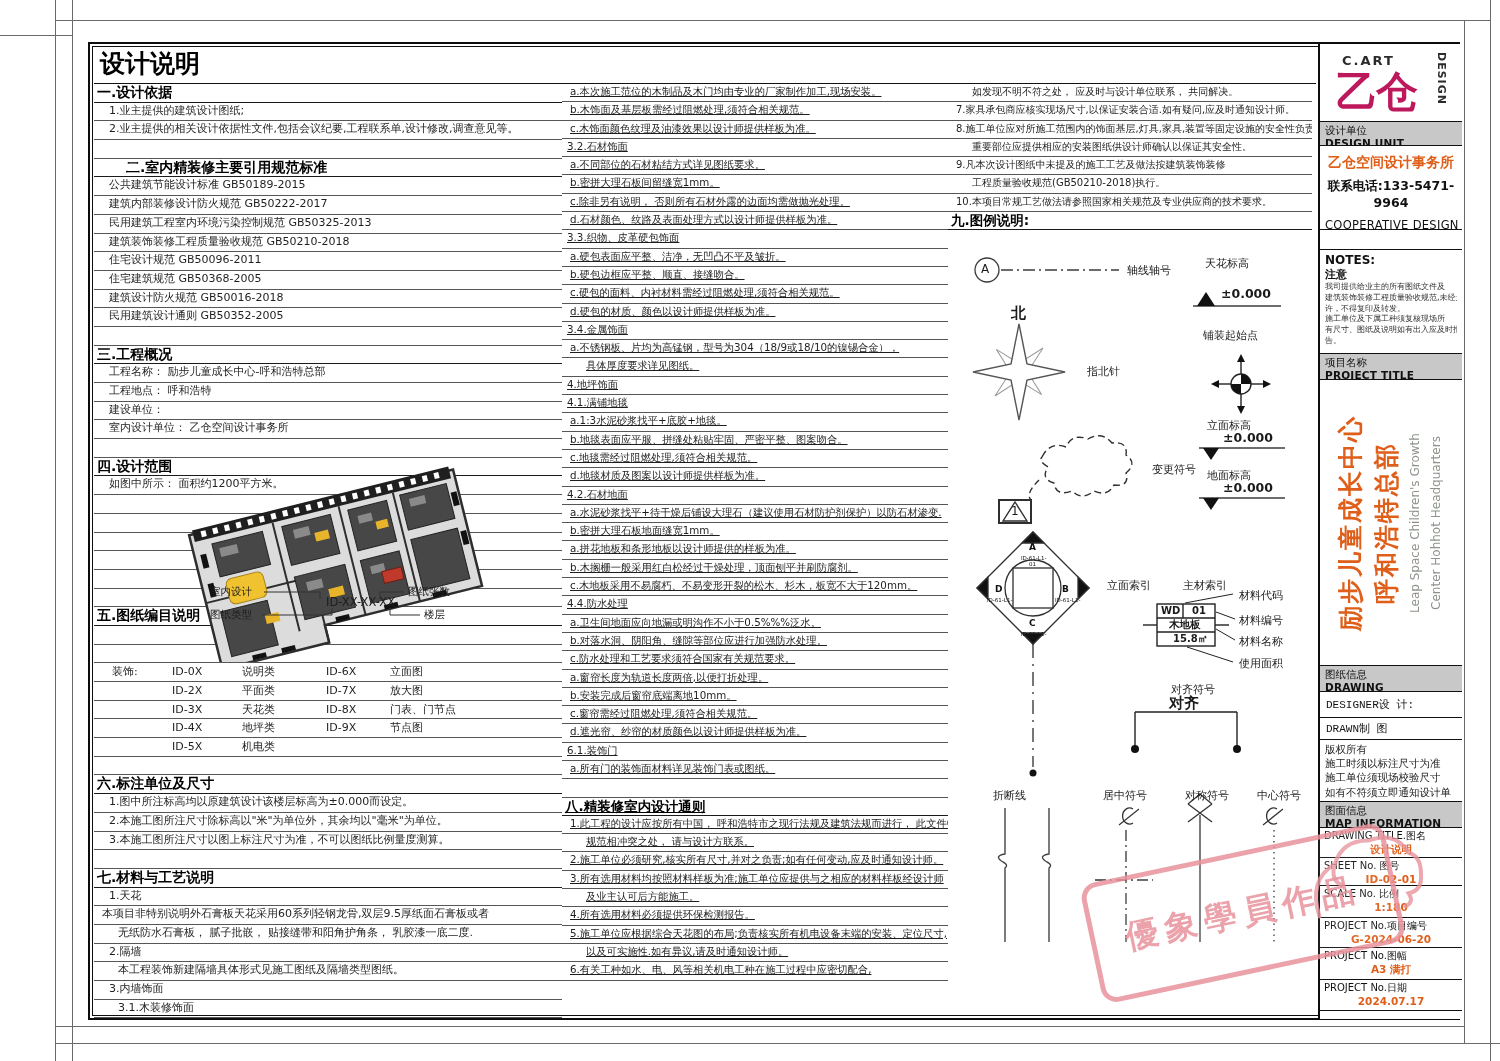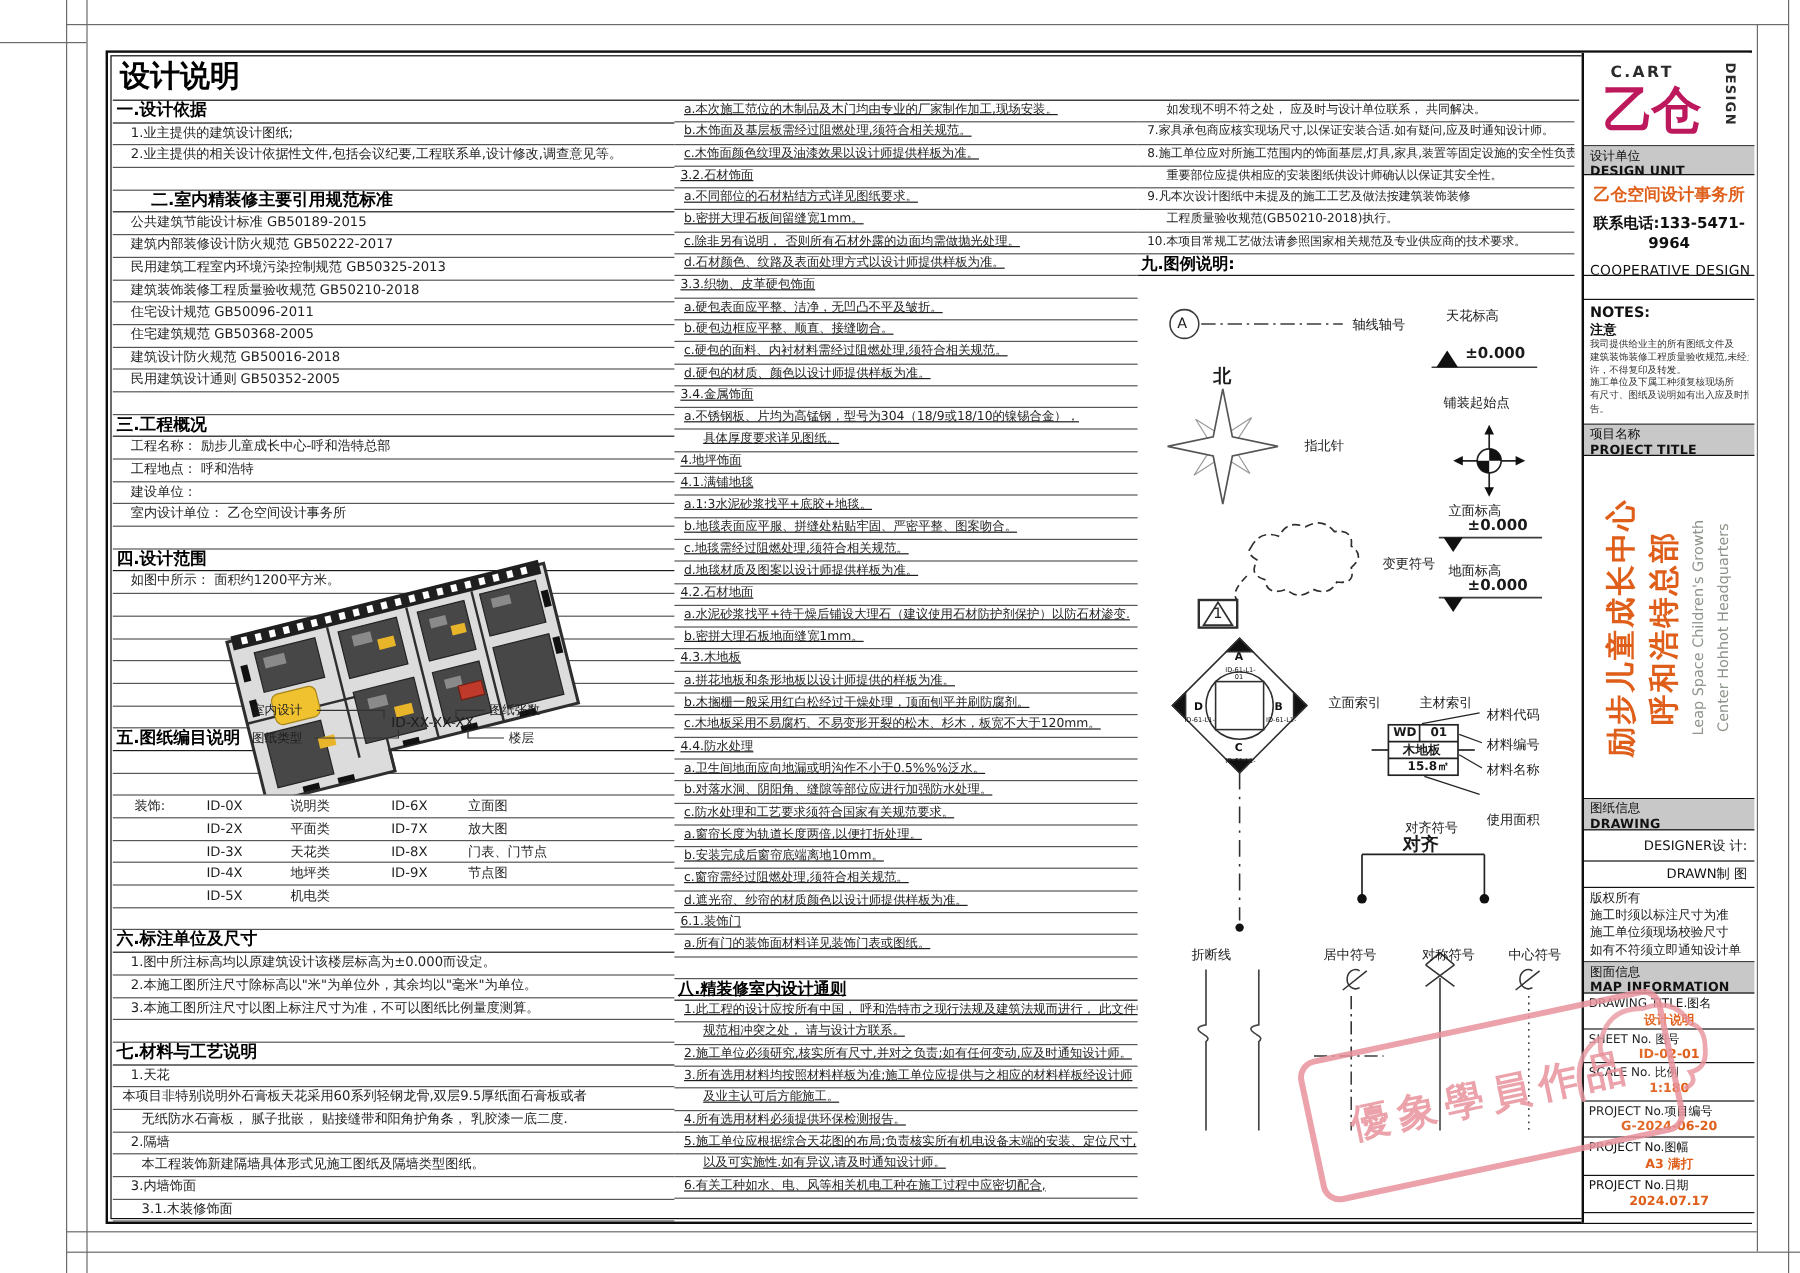--- a/index.html
+++ b/index.html
@@ -54,21 +54,21 @@
   .notes{padding:3px 5px;font-size:11px;color:#111;}
   .notes .nen{font-size:12px;font-weight:600;}
   .notes .nzh{font-weight:700;font-size:11px;}
   .notes .nln{font-size:8px;color:#333;line-height:1.35;white-space:nowrap;overflow:hidden;}
   
   #projArea{height:286px;position:relative;}
   #projRot{position:absolute;left:-73px;top:73px;width:286px;height:140px;transform:rotate(-90deg);
      display:flex;align-items:center;justify-content:center;gap:6px;flex-direction:column;}
   #projRot .zh{font-size:25px;font-weight:800;color:#df5f1a;letter-spacing:2px;line-height:1.2;white-space:nowrap;}
   #projRot .en{font-size:12px;color:#8e948b;line-height:1.25;white-space:nowrap;}
-  .kvrow{display:flex;justify-content:flex-end;align-items:center;padding:0 6px;font-size:11px;color:#111;}
+  .kvrow{display:flex;justify-content:flex-start;align-items:center;padding:0 6px;font-size:11px;color:#111;font-family:Liberation Mono, monospace;}
   .copyr{padding:2px 5px;font-size:10.5px;color:#222;line-height:1.35;}
   .mfield{box-sizing:border-box;border-bottom:1.5px solid #111;padding:1px 4px;}
   .mfield .ml{font-size:10px;color:#111;}
   .mfield .mv{font-size:10.5px;color:#df5f1a;text-align:center;font-weight:600;}
   
   #stamp{position:absolute;left:1088px;top:852px;width:300px;height:112px;border:5px solid #e8929c;border-radius:16px;
      transform:rotate(-12deg);display:flex;align-items:center;justify-content:center;z-index:50;opacity:.85;background:rgba(255,255,255,0.08);}
   #stamp span{font-size:33px;font-weight:700;color:#e8929c;letter-spacing:7px;white-space:nowrap;}
   #eleph{position:absolute;left:1300px;top:828px;z-index:49;opacity:.8;transform:rotate(-12deg);}
 </style>
@@ -190,21 +190,20 @@
       <div class="rw r2" style="height: 18.3px;">具体厚度要求详见图纸。</div>
       <div class="rw s" style="height: 18.3px;">4.地坪饰面</div>
       <div class="rw s" style="height: 18.3px;">4.1.满铺地毯</div>
       <div class="rw r" style="height: 18.3px;">a.1:3水泥砂浆找平+底胶+地毯。</div>
       <div class="rw r" style="height: 18.3px;">b.地毯表面应平服、拼缝处粘贴牢固、严密平整、图案吻合。</div>
       <div class="rw r" style="height: 18.3px;">c.地毯需经过阻燃处理,须符合相关规范。</div>
       <div class="rw r" style="height: 18.3px;">d.地毯材质及图案以设计师提供样板为准。</div>
       <div class="rw s" style="height: 18.3px;">4.2.石材地面</div>
       <div class="rw r" style="height: 18.3px;">a.水泥砂浆找平+待干燥后铺设大理石（建议使用石材防护剂保护）以防石材渗变.</div>
       <div class="rw r" style="height: 18.3px;">b.密拼大理石板地面缝宽1mm。</div>
-      <div class="rw s" style="height: 18.3px;">4.3.木地板</div>
       <div class="rw r" style="height: 18.3px;">a.拼花地板和条形地板以设计师提供的样板为准。</div>
       <div class="rw r" style="height: 18.3px;">b.木搁栅一般采用红白松经过干燥处理，顶面刨平并刷防腐剂。</div>
       <div class="rw r" style="height: 18.3px;">c.木地板采用不易腐朽、不易变形开裂的松木、杉木，板宽不大于120mm。</div>
       <div class="rw s" style="height: 18.3px;">4.4.防水处理</div>
       <div class="rw r" style="height: 18.3px;">a.卫生间地面应向地漏或明沟作不小于0.5%%%泛水。</div>
       <div class="rw r" style="height: 18.3px;">b.对落水洞、阴阳角、缝隙等部位应进行加强防水处理。</div>
       <div class="rw r" style="height: 18.3px;">c.防水处理和工艺要求须符合国家有关规范要求。</div>
       <div class="rw r" style="height: 18.3px;">a.窗帘长度为轨道长度两倍,以便打折处理。</div>
       <div class="rw r" style="height: 18.3px;">b.安装完成后窗帘底端离地10mm。</div>
       <div class="rw r" style="height: 18.3px;">c.窗帘需经过阻燃处理,须符合相关规范。</div>
@@ -447,21 +446,21 @@
     <span class="lb" style="left:64px;top:272px;font-size:12px">1</span>
     <span class="lb" style="left:160px;top:346px">立面索引</span>
     <span class="lb" style="left:236px;top:346px">主材索引</span>
     <span class="lb" style="left:214px;top:373px;font-weight:700;font-size:10px">WD</span>
     <span class="lb" style="left:245px;top:373px;font-weight:700;font-size:10px">01</span>
     <span class="lb" style="left:222px;top:386px;font-weight:700;font-size:10.5px">木地板</span>
     <span class="lb" style="left:226px;top:400px;font-weight:600;font-size:10px">15.8㎡</span>
     <span class="lb" style="left:292px;top:356px">材料代码</span>
     <span class="lb" style="left:292px;top:381px">材料编号</span>
     <span class="lb" style="left:292px;top:402px">材料名称</span>
-    <span class="lb" style="left:292px;top:444px">使用面积</span>
+    <span class="lb" style="left:292px;top:424px">使用面积</span>
     <span class="lb" style="left:224px;top:450px">对齐符号</span>
     <span class="lb" style="left:222px;top:462px;font-size:15px;font-weight:700">对齐</span>
     <span class="lb" style="left:46px;top:556px">折断线</span>
     <span class="lb" style="left:156px;top:556px">居中符号</span>
     <span class="lb" style="left:238px;top:556px">对称符号</span>
     <span class="lb" style="left:310px;top:556px">中心符号</span>
   </div>
 
   <div id="tblock">
     <div id="logo" class="tb-sec">

